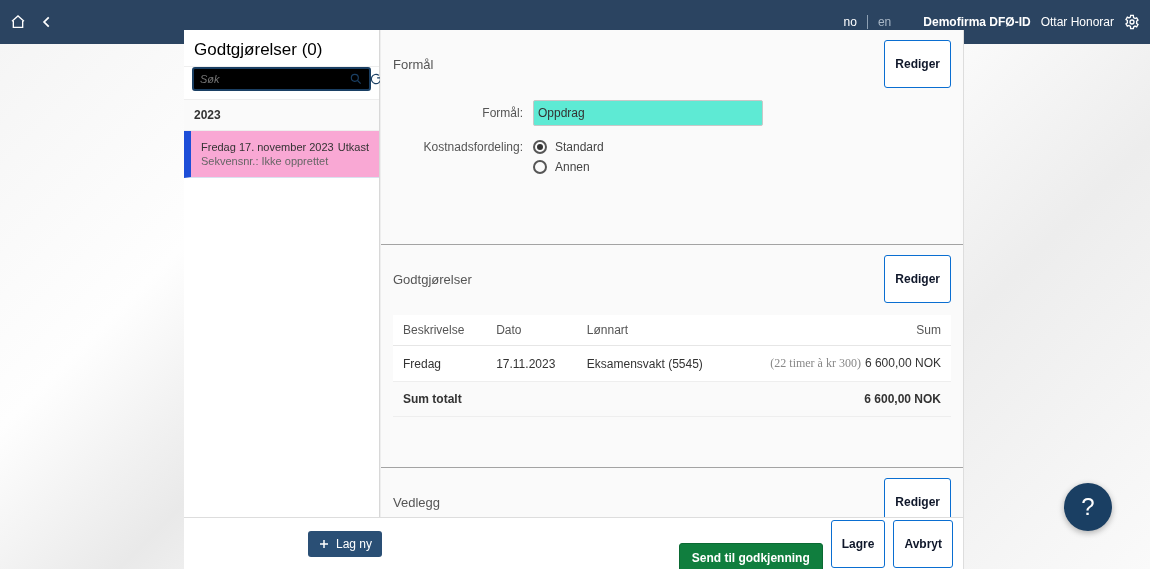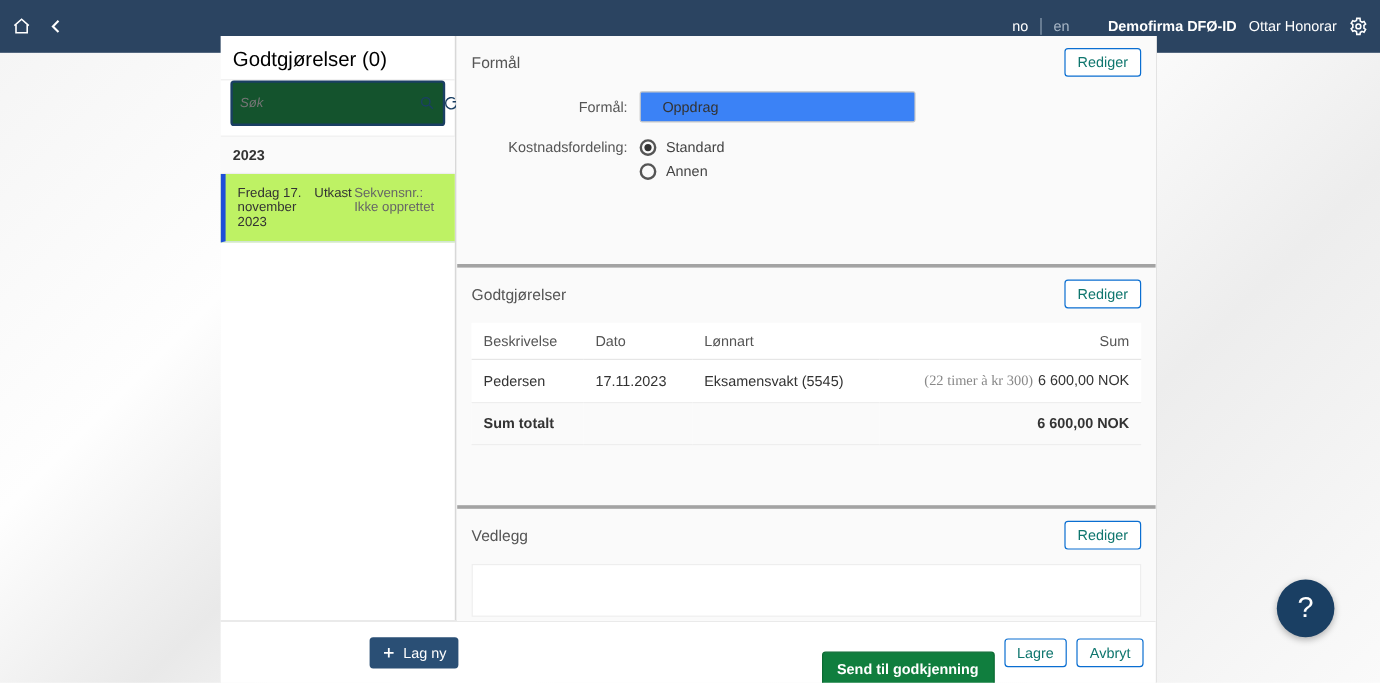--- a/index.html
+++ b/index.html
@@ -47,73 +47,74 @@
     font-size: 17px;
     color:#000000;
     padding: 10px 10px 6px 10px;
     border-bottom:1px solid #eee;
   }
   .search-wrap { padding: 0 8px 8px; border-bottom:1px solid #eee; }
   .search {
     display:flex; align-items:center;
     border:2px solid #1a3f63;
     border-radius:3px;
-    height:38px;
+    height:24px;
     padding:0 6px;
     gap:6px;
-    background:#14532d;
+    background:#000000;
   }
   .search input {
     flex:1; border:none; outline:none; font-size:11px; font-style:italic; color:#999;
     background:transparent;
   }
   .year-hdr { font-size:12px; font-weight:bold; color:#333; padding:8px 10px; background:#fafafa; border-bottom:1px solid #eee; }
   .list-item {
     padding:10px 10px;
     font-size:11px;
-    border-left:4px solid #1d4ed8;
-    background:#bef264;
+    border-left:7px solid #1d4ed8;
+    background:#f9a8d4;
     border-bottom:1px solid #d8e2ef;
-    display:flex; flex-direction:row; gap:2px;
+    display:flex; flex-direction:column; gap:2px;
     cursor:pointer;
   }
   .list-item .row1 { display:flex; justify-content:space-between; color:#333; }
   .list-item .row2 { color:#666; }
 
   .main {
     flex:1;
     overflow-y:auto;
     background:#fafafa;
     border-left:1px solid #eee;
   }
   .section {
     padding:10px 12px 0 12px;
-    border-top:3px solid #a3a3a3;
+    border-top:1px solid #a3a3a3;
     background:#fafafa;
   }
   .section:first-child { border-top:none; }
   .section-head {
     display:flex; align-items:center; justify-content:space-between;
     margin-bottom:12px;
   }
   .section-title { font-size:13px; color:#555; }
   .btn-outline {
     border:1px solid #0a6ed1;
-    color:#0f766e;
+    color:#0f172a;
     background:#fff;
     font-size:12px;
-    padding:4px 10px;
+    padding:16px 10px;
     border-radius:3px;
     cursor:pointer;
+    font-weight:bold;
   }
   .form-row { display:flex; align-items:center; gap:10px; margin-bottom:14px; }
   .form-label { width:130px; text-align:right; font-size:12px; color:#555; }
   .text-input {
     width:230px; height:26px; border:1px solid #c8c8c8; border-radius:2px;
-    padding:0 18px; font-size:12px; color:#333; background:#3b82f6;
+    padding:0 4px; font-size:12px; color:#333; background:#5eead4;
   }
   .radio-row { display:flex; align-items:center; gap:8px; font-size:12px; color:#444; margin-bottom:6px;text-align:center;}
   .radio { width:14px; height:14px; border:2px solid #555; border-radius:50%; display:inline-flex; align-items:center; justify-content:center; }
   .radio.checked::after { content:""; width:6px; height:6px; background:#333; border-radius:50%; }
   .spacer { height:50px; }
 
   
   table { width:100%; border-collapse:collapse; font-size:12px; background:#fff; }
   th { text-align:left; font-weight:normal; color:#555; padding:8px 10px; border-bottom:1px solid #e6e6e6; background:#fff;}
   th.right, td.right { text-align:right; }
@@ -265,21 +266,21 @@
           <thead>
             <tr>
               <th>Beskrivelse</th>
               <th>Dato</th>
               <th>Lønnart</th>
               <th class="right">Sum</th>
             </tr>
           </thead>
           <tbody>
             <tr>
-              <td>Pedersen</td>
+              <td>Fredag</td>
               <td>17.11.2023</td>
               <td>Eksamensvakt (5545)</td>
               <td class="right">
                 <span class="muted">(22 timer à kr 300)</span><span>6 600,00 NOK</span>
               </td>
             </tr>
             <tr class="total-row">
               <td>Sum totalt</td>
               <td></td>
                 <td></td>

